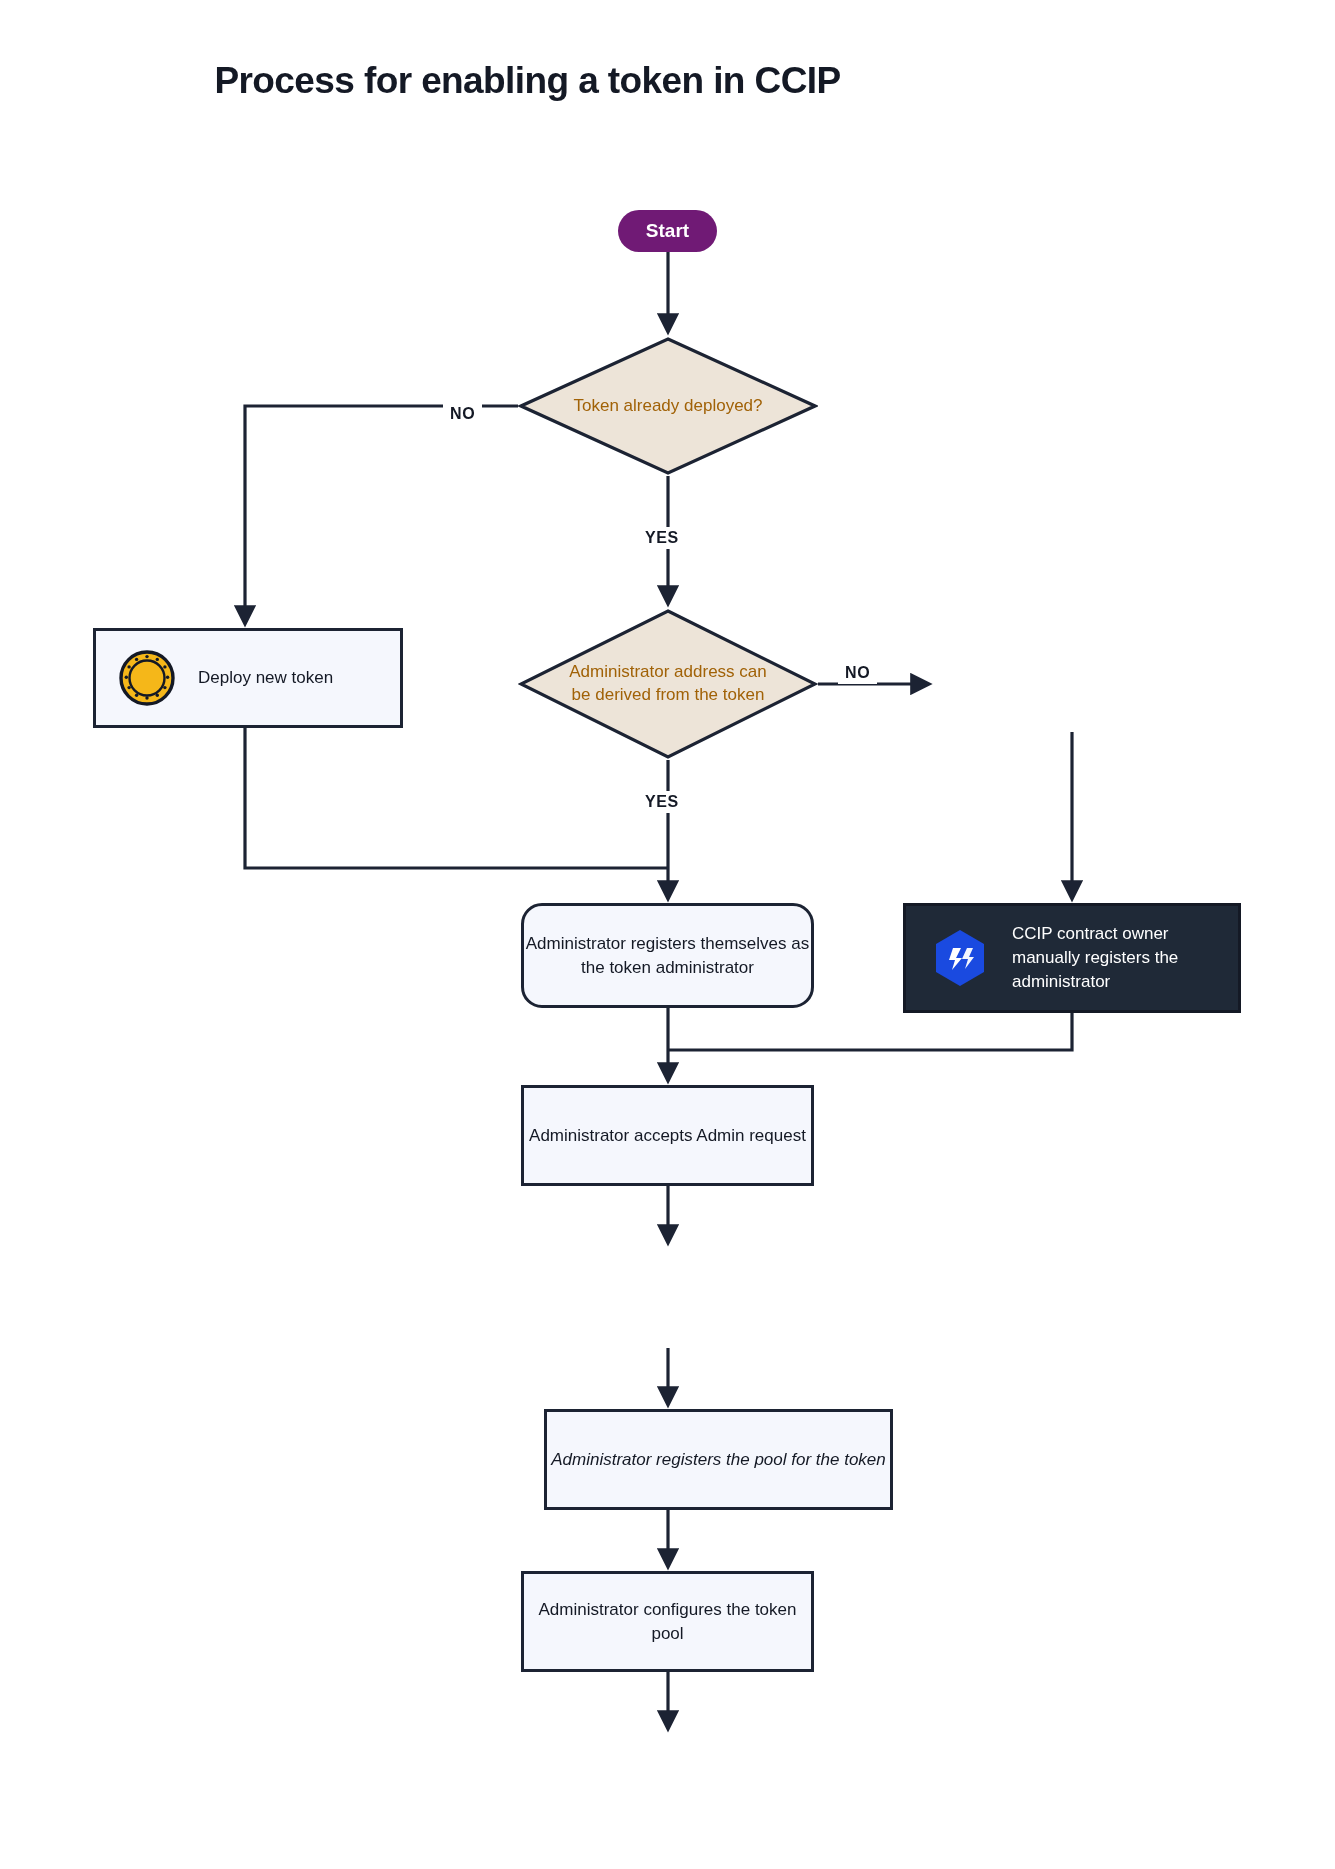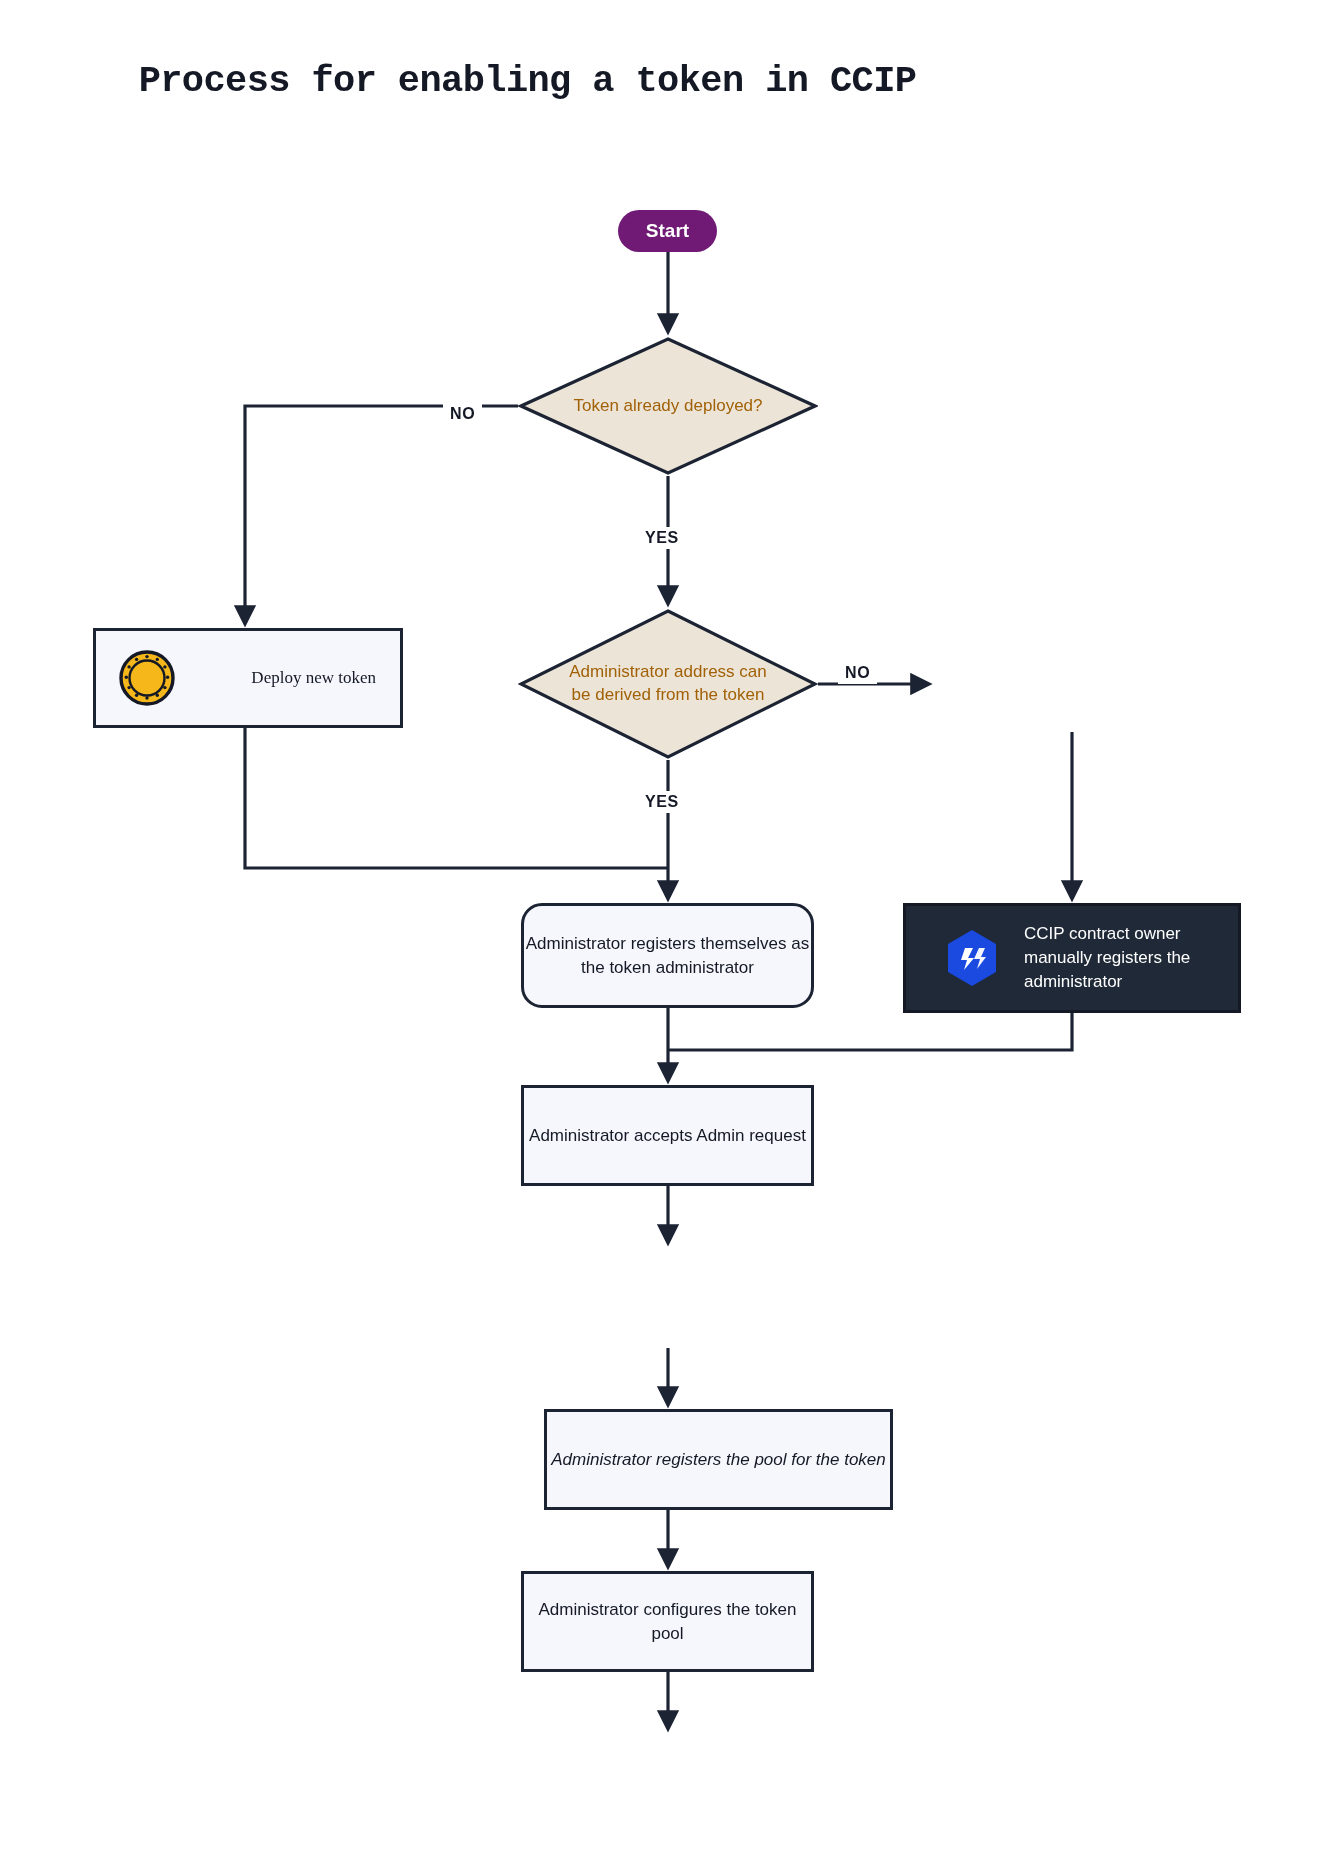--- a/index.html
+++ b/index.html
@@ -31,21 +31,20 @@
   .page-title {
     position: absolute;
     left: 0;
     top: 60px;
     width: 1055px;
     text-align: center;
     font-size: 37px;
     font-weight: 700;
     letter-spacing: -0.6px;
     color: #141925;
-    font-family: Liberation Mono, monospace;
   }
 
   
   .node {
     position: absolute;
     box-sizing: border-box;
     display: flex;
     align-items: center;
     justify-content: center;
   }
@@ -107,23 +106,22 @@
     text-align: center;
     color: #141925;
   }
   .rect-with-icon {
     justify-content: flex-start;
     padding-left: 22px;
     gap: 22px;
   }
   .rect-with-icon .node-text {
     flex: 1;
-    text-align: right;
+    text-align: left;
     padding-right: 24px;
-    font-family: Liberation Serif, serif;
   }
 
   #box-deploy {
     left: 93px; top: 628px; width: 310px; height: 100px;
   }
   #box-contact {
     left: 933px; top: 622px; width: 285px; height: 110px;
     background: #1a4ae0;
     border-color: #141925;
     color: #ffffff;
@@ -133,21 +131,21 @@
     text-align: left;
   }
   #box-contact .node-text { text-align: left; font-size: 17px; line-height: 1.42; }
 
   #box-manual {
     left: 903px; top: 903px; width: 338px; height: 110px;
     background: #1f2937;
     border-color: #141925;
     color: #ffffff;
     justify-content: flex-start;
-    padding-left: 34px;
+    padding-left: 22px;
     gap: 20px;
     text-align: left;
   }
   #box-manual .node-text { text-align: left; font-size: 17px; line-height: 1.42; }
 
   #box-register  { left: 521px; top: 903px;  width: 293px; height: 105px; border-radius: 21px; }
   #box-accept    { left: 521px; top: 1085px; width: 293px; height: 101px; }
   #box-pool      { left: 521px; top: 1247px; width: 293px; height: 101px; }
   #box-regpool   { left: 544px; top: 1409px; width: 349px; height: 101px; font-style: italic; }
   #box-configure { left: 521px; top: 1571px; width: 293px; height: 101px; }

